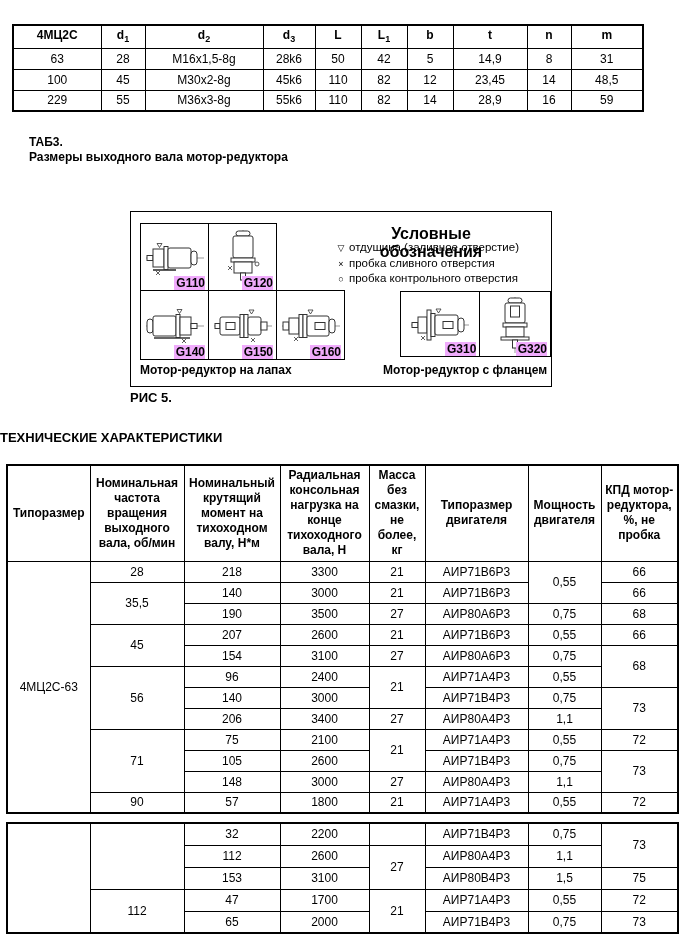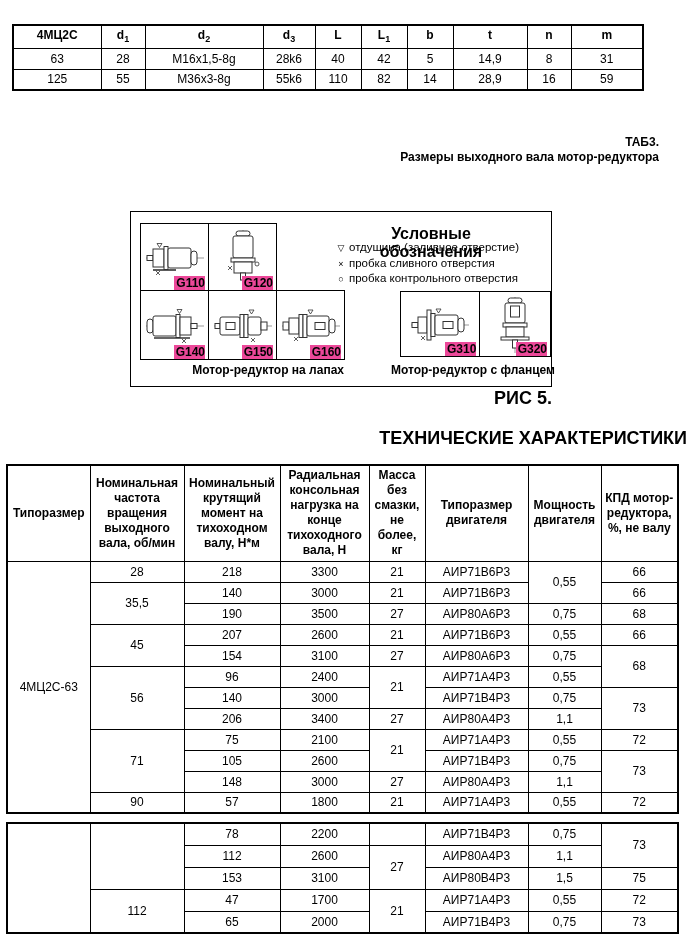--- a/index.html
+++ b/index.html
@@ -5,37 +5,37 @@
   *{margin:0;padding:0;box-sizing:border-box}
   html,body{background:#fff}
   body{position:relative;width:687px;height:939px;overflow:hidden;
        font-family:"Liberation Sans","DejaVu Sans",sans-serif;color:#000}
   table{border-collapse:collapse;table-layout:fixed}
   th,td{border:1px solid #000;text-align:center;vertical-align:middle;
         font-size:12px;font-weight:normal;padding:0 2px;line-height:14px;overflow:hidden}
   .t-outer{border:2px solid #000}
   .hdr th{font-weight:bold}
   .abs{position:absolute}
-  .cap{position:absolute;text-align:right;font-weight:bold}
+  .cap{position:absolute;text-align:left;font-weight:bold}
   .cap12{font-size:12px;line-height:15px}
-  .cap13{font-size:18px;line-height:16px}
+  .cap13{font-size:13px;line-height:16px}
   sub{font-size:9px}
   
   #dims{left:12px;top:24px;width:630px}
   #dims tr{height:21px}
   #dims tr.hdr{height:23px}
   
   #figbox{position:absolute;left:130px;top:211px;width:422px;height:176px;border:1px solid #000;background:#fff}
   .fgrid{position:absolute}
   .fgrid td{position:relative;padding:0;background:#fff}
   .fgrid td.cellA{width:68px;height:67px}
   .fgrid td.cellB{width:68px;height:69px}
   .fgrid td.cellC{width:91px;height:65px}
   .fgrid td.noborder{border:none}
-  .glabel{position:absolute;right:3px;bottom:0;font-weight:bold;font-size:12px;line-height:14px;background:#ec4899;padding-left:2px}
+  .glabel{position:absolute;right:3px;bottom:0;font-weight:bold;font-size:12px;line-height:14px;background:#f0abfc;padding-left:2px}
   .draw{display:block;margin:2px auto 0 auto}
   .legend-title{position:absolute;left:216px;top:13px;width:168px;text-align:center;font-weight:bold;font-size:16px}
   .legend{position:absolute;left:202px;top:28px;font-size:11.5px;line-height:14.5px}
   .litem{display:flex;align-items:baseline}
   .lsym{flex:0 0 16px;width:16px;text-align:center;font-size:9px}
   
   #tech{left:6px;top:464px;width:671px}
   #tech tr{height:21px}
   #tech tr.hdr{height:96px}
   #tech th{line-height:15px;padding:1px 2px}
@@ -69,29 +69,41 @@
     <th><span>b</span><sub></sub></th>
     <th><span>t</span><sub></sub></th>
     <th><span>n</span><sub></sub></th>
     <th><span>m</span><sub></sub></th>
   </tr>
   <tr>
     <td>63</td>
         <td>28</td>
         <td>M16x1,5-8g</td>
         <td>28k6</td>
-        <td>40</td>
+        <td>50</td>
         <td>42</td>
         <td>5</td>
         <td>14,9</td>
         <td>8</td>
         <td>31</td>
   </tr>
   <tr>
-    <td>125</td>
+    <td>100</td>
+        <td>45</td>
+        <td>M30x2-8g</td>
+        <td>45k6</td>
+        <td>110</td>
+        <td>82</td>
+        <td>12</td>
+        <td>23,45</td>
+        <td>14</td>
+        <td>48,5</td>
+  </tr>
+  <tr>
+    <td>229</td>
         <td>55</td>
         <td>M36x3-8g</td>
         <td>55k6</td>
         <td>110</td>
         <td>82</td>
         <td>14</td>
         <td>28,9</td>
         <td>16</td>
         <td>59</td>
   </tr>
@@ -275,21 +287,21 @@
   </colgroup>
   <tbody>
       <tr class="hdr">
     <th>Типоразмер</th>
     <th>Номинальная частота вращения выходного вала, об/мин</th>
     <th>Номинальный крутящий момент на тихоходном валу, Н*м</th>
     <th>Радиальная консольная нагрузка на конце тихоходного вала, Н</th>
     <th>Масса без смазки, не более, кг</th>
     <th>Типоразмер двигателя</th>
     <th>Мощность двигателя</th>
-    <th>КПД мотор-редуктора, %, не валу</th>
+    <th>КПД мотор-редуктора, %, не пробка</th>
   </tr>
   <tr>
     <td rowspan="12">4МЦ2С-63</td>
     <td>28</td>
     <td>218</td>
     <td>3300</td>
     <td>21</td>
     <td>АИР71В6Р3</td>
     <td rowspan="2">0,55</td>
     <td>66</td>
@@ -392,21 +404,21 @@
       <col style="width:89px">
     <col style="width:56px">
       <col style="width:103px">
       <col style="width:73px">
       <col style="width:77px">
   </colgroup>
   <tbody>
       <tr>
     <td rowspan="5"></td>
     <td rowspan="3"></td>
-    <td>78</td>
+    <td>32</td>
     <td>2200</td>
     <td></td>
     <td>АИР71В4Р3</td>
     <td>0,75</td>
     <td rowspan="2">73</td>
   </tr>
   <tr>
     <td>112</td>
     <td>2600</td>
     <td rowspan="2">27</td>

